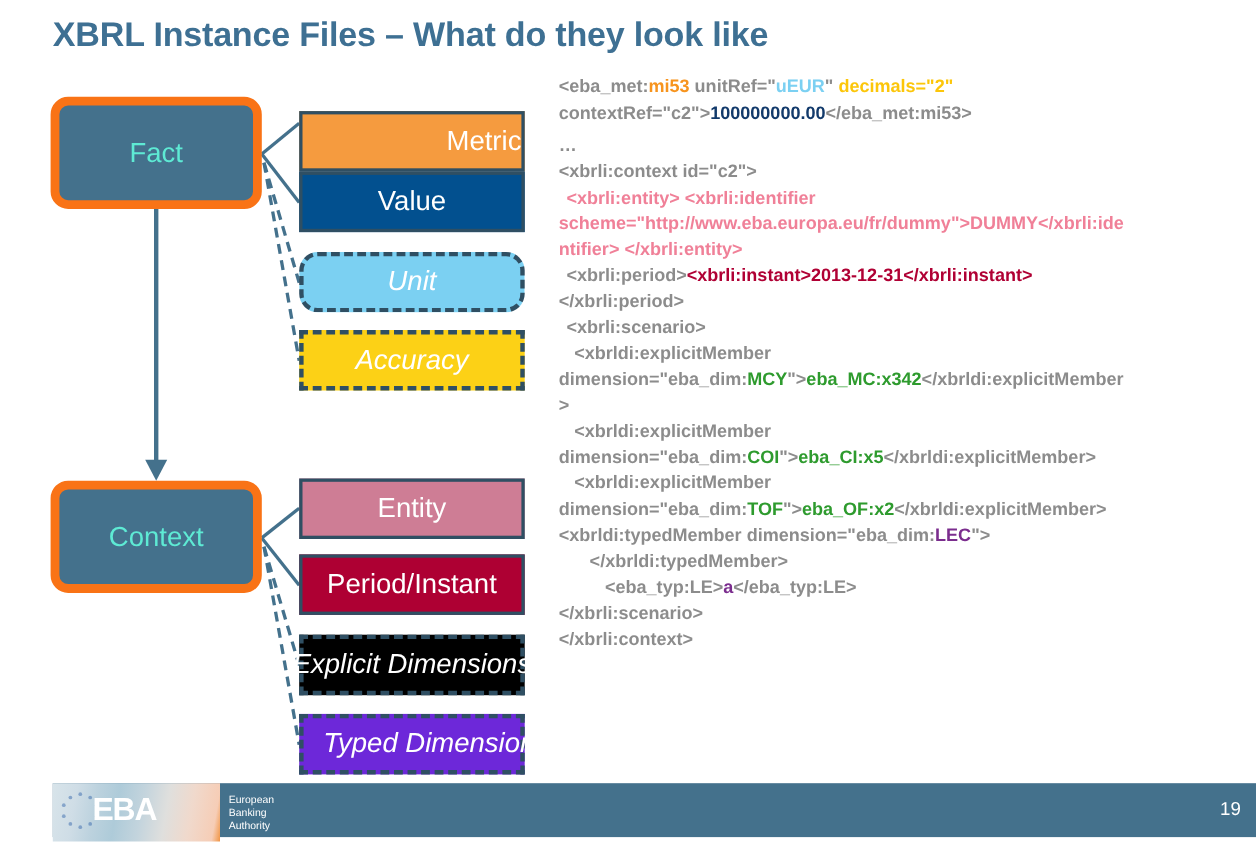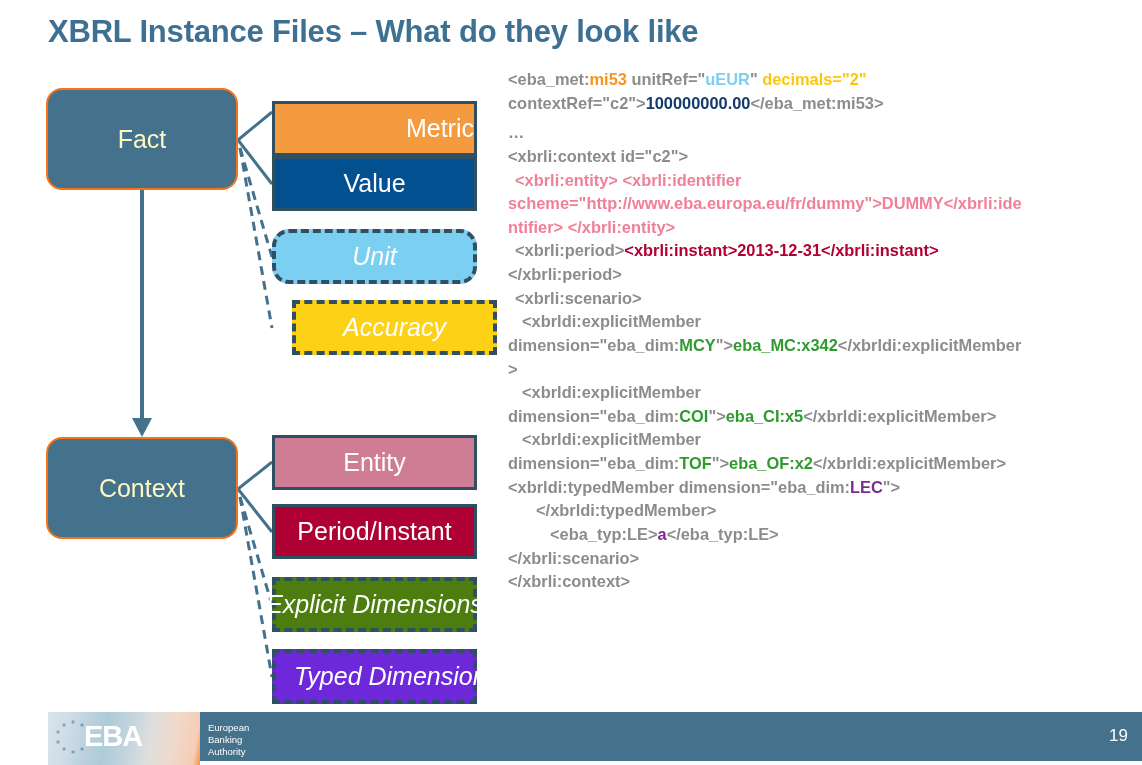--- a/index.html
+++ b/index.html
@@ -41,23 +41,23 @@
     top: 0;
     width: 520px;
     height: 720px;
     pointer-events: none;
   }
 
   .node-box {
     position: absolute;
     box-sizing: border-box;
     background: #44718C;
-    border: 2px solid #f97316;
+    border: 8px solid #f97316;
     border-radius: 16px;
-    color: #fef9c3;
+    color: #5eead4;
     font-size: 25px;
     display: flex;
     align-items: center;
     justify-content: center;
     text-align: center;
   }
   #node-fact   { left: 46px;  top: 88px;  width: 192px; height: 102px; }
   #node-context{ left: 46px;  top: 437px; width: 192px; height: 102px; }
 
   .attr-box {
@@ -77,25 +77,25 @@
   .attr-box.solid  { border: 3px solid #2F4F63; }
   .attr-box.dashed {
     border: 4px dashed #2F4F63;
     font-style: italic;
   }
   .attr-box.overflow { overflow: visible; }
 
   #box-metric   { top: 101px;  background: #F59B3F; justify-content: flex-end; }
   #box-value    { top: 156px; background: #02508F; }
   #box-unit     { top: 229px; background: #7BD0F2; border-radius: 17px; }
-  #box-accuracy { top: 300px; background: #FCD116; margin-left: 20px; }
+  #box-accuracy { top: 300px; background: #FCD116; }
 
   #box-entity   { top: 435px; background: #CE7D95; }
   #box-period   { top: 504px; background: #AE0033; }
-  #box-explicit { top: 577px; background: #4d7c0f; }
+  #box-explicit { top: 577px; background: #000000; }
   #box-typed    { top: 649px; background: #6d28d9; padding-left: 44px; }
 
   
   #xml-pane {
     position: absolute;
     left: 508px;
     top: 68px;
     width: 634px;
     font-size: 16.4px;
     font-weight: bold;

